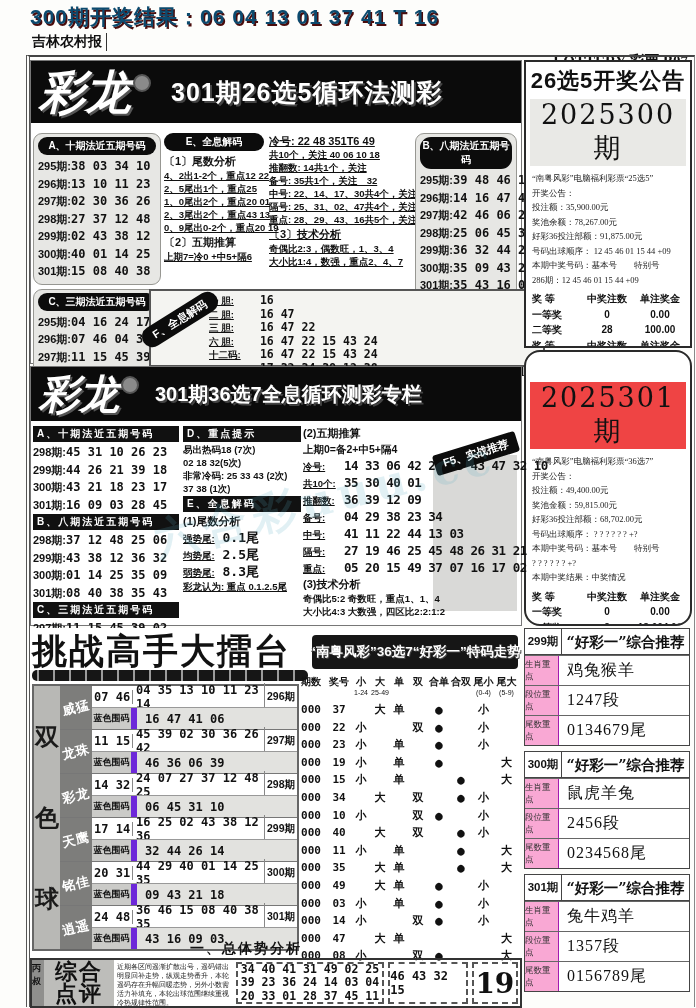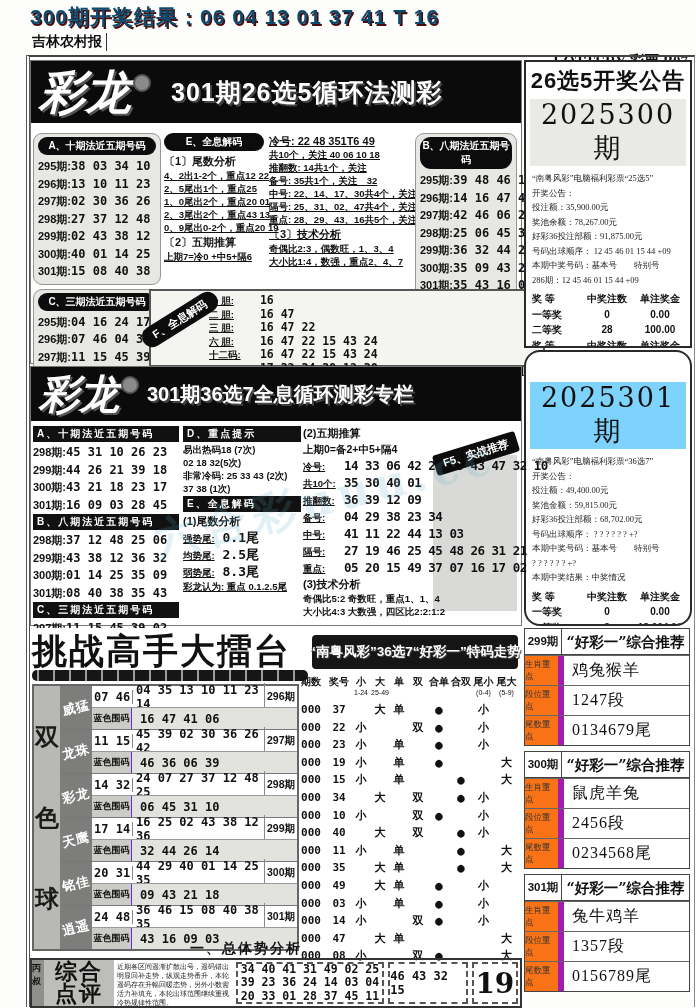--- a/index.html
+++ b/index.html
@@ -45,21 +45,21 @@
           padding:3px 12px;border-radius:12px;}
   .frow{line-height:11.5px;white-space:nowrap;}
   .flabel{font-size:9.5px;font-weight:bold;text-decoration:underline;display:inline-block;width:44px;}
   .fnums{font-family:"DejaVu Sans Mono",monospace;font-weight:bold;font-size:11.5px;}
   #dbox{margin-top:8px;}
   .dline{font-size:12px;font-weight:bold;font-family:"DejaVu Serif",serif;line-height:30px;white-space:nowrap;}
   
   #p2{left:30px;top:366px;width:490px;height:258px;border:1px solid #777;}
   #p2 .hdr{height:54px;}
   #p2 .logo{font-size:40px;margin-left:8px;}
-  #p2 .title{font-size:20px;font-weight:bold;margin-left:2px;text-shadow:2px 2px 0 #444;white-space:nowrap;}
+  #p2 .title{font-size:20px;font-weight:bold;margin-left:10px;text-shadow:2px 2px 0 #444;white-space:nowrap;}
   .p2col1{position:absolute;left:2px;top:58px;width:146px;}
   .p2col2{position:absolute;left:152px;top:58px;width:118px;}
   .p2col3{position:absolute;left:272px;top:58px;width:216px;z-index:2;}
   .barhead{background:#111;color:#fff;font-size:10px;font-weight:bold;
            letter-spacing:2px;padding:1px 4px;margin:1px 0;}
   .p2col2 .line,.p2col3 .line{text-decoration:none;}
   .grow{white-space:nowrap;line-height:15px;}
   .glabel{font-size:9.5px;font-weight:bold;text-decoration:underline;display:inline-block;min-width:34px;}
   .gnums{font-family:"DejaVu Sans Mono",monospace;font-weight:bold;font-size:12.5px;letter-spacing:-0.5px;}
   .erow{white-space:nowrap;line-height:15px;}
@@ -91,21 +91,21 @@
            font-size:13px;font-weight:bold;transform:none;letter-spacing:1px;}
   .lb-name span{transform:rotate(-14deg);display:block;}
   .lb-right{display:flex;flex-direction:column;}
   .lb-r1{display:flex;height:21px;align-items:center;background:#fff;}
   .lb-r2{display:flex;height:21px;align-items:center;background:#e2e2df;border-top:1px solid #999;}
   .lb-pair{width:38px;font-family:"DejaVu Sans Mono",monospace;font-weight:bold;font-size:12px;
            border-right:1px solid #888;padding-left:2px;}
   .lb-nums{width:128px;font-family:"DejaVu Sans Mono",monospace;font-weight:bold;font-size:12px;
            border-right:1px solid #888;padding-left:3px;}
   .lb-period{width:32px;font-size:10.5px;font-weight:bold;text-align:center;}
-  .lb-bluelabel{width:39px;font-size:9px;font-weight:bold;background:#cbcbc8;border-right:1px solid #6d28d9;
+  .lb-bluelabel{width:39px;font-size:9px;font-weight:bold;background:#cbcbc8;border-right:6px solid #6d28d9;
                 text-align:center;align-self:stretch;display:flex;align-items:center;justify-content:center;}
   .lb-blue{font-family:"DejaVu Sans Mono",monospace;font-weight:bold;font-size:12px;padding-left:8px;}
   
   #trend{position:absolute;left:266px;top:48px;width:222px;}
   .t-grid{display:grid;grid-template-columns:30px 26px 18px 20px 18px 20px 22px 22px 23px 23px;}
   .t-head{font-size:10px;font-weight:bold;text-align:center;line-height:11px;padding-bottom:3px;}
   .t-sub{font-size:7px;font-weight:normal;display:block;}
   .t-cell{font-size:11px;font-weight:bold;text-align:center;height:17.6px;line-height:17.6px;
           font-family:"DejaVu Sans Mono",monospace;}
   .t-cjk{font-family:"Liberation Sans",sans-serif;}
@@ -143,21 +143,21 @@
   #recs{position:absolute;top:568px;left:0;width:166px;}
   .rec{border:1.5px solid #444;margin-bottom:5px;background:#fff;}
   .rec-hdr{display:flex;border-bottom:1px solid #444;}
   .rec-period{width:36px;font-size:11.5px;font-weight:bold;display:flex;align-items:center;
               justify-content:center;border-right:1px solid #444;}
   .rec-title{flex:1;font-size:14.5px;font-weight:bold;font-family:"DejaVu Serif",serif;
              text-align:center;line-height:25px;white-space:nowrap;}
   .rec-row{display:flex;border-top:1px solid #666;height:29px;}
   .rec-row:first-of-type{border-top:none;}
   .rec-label{width:33px;font-size:8.5px;color:#333;display:flex;align-items:center;justify-content:center;
-             border-right:6px solid #a21caf;background:#f97316;}
+             border-right:1px solid #a21caf;background:#f9a8d4;}
   .rec-value{flex:1;font-size:16px;font-family:"Liberation Serif",serif;display:flex;align-items:center;
              padding-left:8px;letter-spacing:1px;}
 </style>
 </head>
 <body>
 
 <div id="topline">300期开奖结果：06 04 13 01 37 41 T 16</div>
 <div id="paper">吉林农村报</div>
 <div id="mast-right">LOTTERY 彩票 B07</div>
 <div id="frame"></div>
@@ -693,21 +693,21 @@
         </div>
         <div class="ptr">
           <span class="c1">奖 等</span>
           <span class="c2">中奖注数</span>
           <span class="c3">单注奖金</span>
         </div>
       </div>
   </div>
 
   <div class="sbox" id="sb301">
-    <div class="big-period" style="background:#7dd3fc;margin-top:30px;">2025301期</div>
+    <div class="big-period" style="background:#ef4444;margin-top:30px;">2025301期</div>
     <div class="announce">
         <div class="aline">“南粤风彩”电脑福利彩票“36选7”</div>
         <div class="aline">开奖公告：</div>
         <div class="aline">投注额：49,400.00元</div>
         <div class="aline">奖池金额：59,815.00元</div>
         <div class="aline">好彩36投注部额：68,702.00元</div>
         <div class="aline">号码出球顺序： ? ? ? ? ? ? +?</div>
         <div class="aline">本期中奖号码：基本号　　特别号</div>
         <div class="aline">? ? ? ? ? ? +?</div>
         <div class="aline">本期中奖结果：中奖情况</div>

